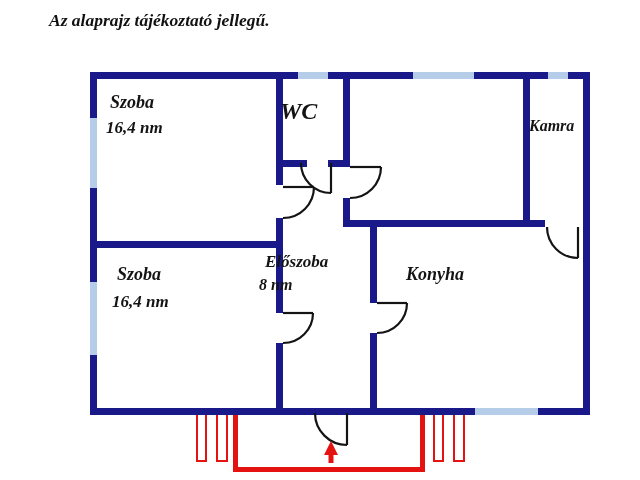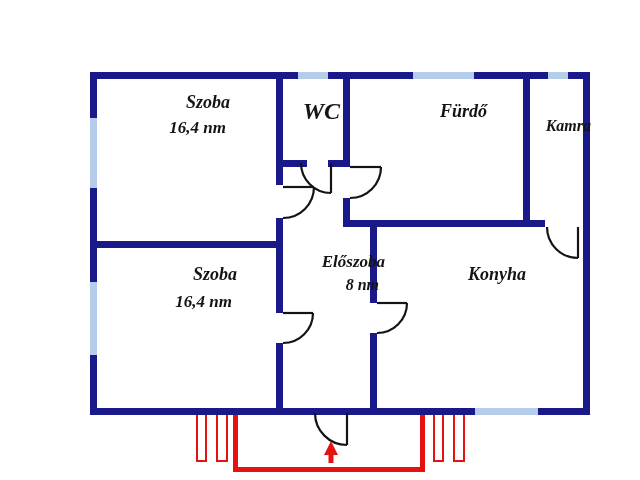--- a/index.html
+++ b/index.html
@@ -1,34 +1,35 @@
 <!DOCTYPE html>
 <html><head>
 <meta charset="utf-8">
 <style>
   html,body{margin:0;padding:0;background:#ffffff;}
   #canvas{position:relative;width:640px;height:480px;background:#ffffff;overflow:hidden;
           font-family:"Liberation Serif","DejaVu Serif",serif;}
   .wall{position:absolute;background:#191989;}
   .window{position:absolute;background:#b5cde8;}
   .label{position:absolute;color:#141414;font-weight:bold;font-style:italic;
-         text-align:right;line-height:1;white-space:nowrap;}
+         text-align:left;line-height:1;white-space:nowrap;}
   .title{position:absolute;left:49px;top:10px;font-size:17.5px;font-weight:bold;
          font-style:italic;color:#111;white-space:nowrap;}
   #doors{position:absolute;left:0;top:0;}
   .porch{position:absolute;left:233px;top:411px;width:192px;height:61px;
          border-left:5px solid #e51212;border-right:5px solid #e51212;
          border-bottom:5px solid #e51212;box-sizing:border-box;}
   .stair{position:absolute;border:2px solid #e51212;background:#ffffff;box-sizing:border-box;}
 </style>
 </head>
 <body>
 
 <div id="canvas">
 
+  <div class="title">Az alaprajz tájékoztató jellegű.</div>
 
   <div class="porch"></div>
   <div class="stair" style="left:196px;top:413px;width:11px;height:49px;"></div>
   <div class="stair" style="left:216px;top:413px;width:12px;height:49px;"></div>
   <div class="stair" style="left:433px;top:412px;width:11px;height:50px;"></div>
   <div class="stair" style="left:453px;top:412px;width:12px;height:50px;"></div>
 
   <div class="wall" style="left:90px;top:72px;width:500px;height:7px;"></div>
   <div class="wall" style="left:90px;top:72px;width:7px;height:343px;"></div>
   <div class="wall" style="left:90px;top:408px;width:500px;height:7px;"></div>
@@ -76,21 +77,20 @@
       <line x1="331" y1="463" x2="331" y2="451" stroke="#e51212" stroke-width="5"></line>
       <polygon points="331,441 324,455 338,455" fill="#e51212"></polygon>
     </g>
   </svg>
 
   <div class="label" style="left:110px;top:93px;width:120px;font-size:18px;">Szoba</div>
   <div class="label" style="left:106px;top:119px;width:120px;font-size:17px;">16,4 nm</div>
 
   <div class="label" style="left:280px;top:99px;width:60px;font-size:24px;">WC</div>
 
-  <div class="label" style="left:367px;top:102px;width:120px;font-size:18px;">Fürdő</div>
 
   <div class="label" style="left:529px;top:118px;width:62px;font-size:16px;">Kamra</div>
 
   <div class="label" style="left:117px;top:265px;width:120px;font-size:18px;">Szoba</div>
   <div class="label" style="left:112px;top:293px;width:120px;font-size:17px;">16,4 nm</div>
 
   <div class="label" style="left:265px;top:253px;width:120px;font-size:17px;">Előszoba</div>
   <div class="label" style="left:259px;top:277px;width:120px;font-size:16px;font-style:italic;">8 nm</div>
 
   <div class="label" style="left:406px;top:265px;width:120px;font-size:18px;">Konyha</div>

